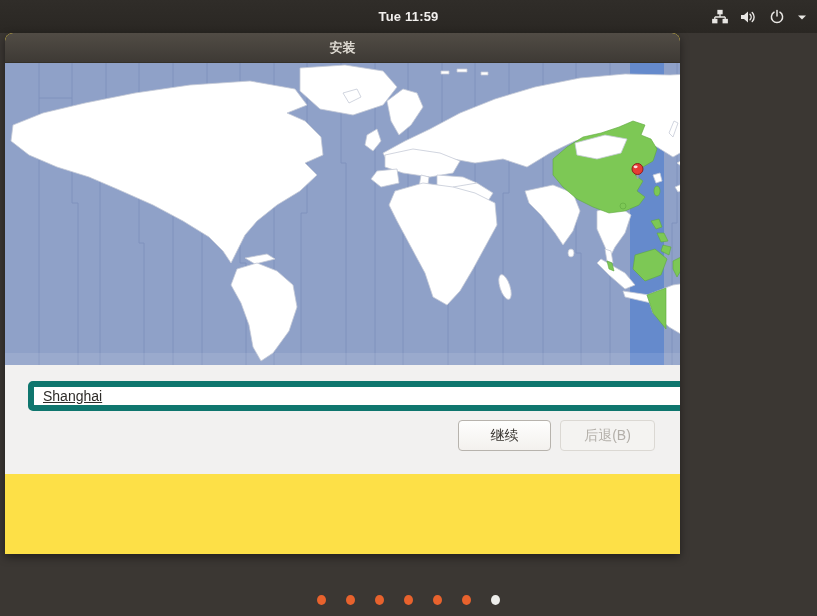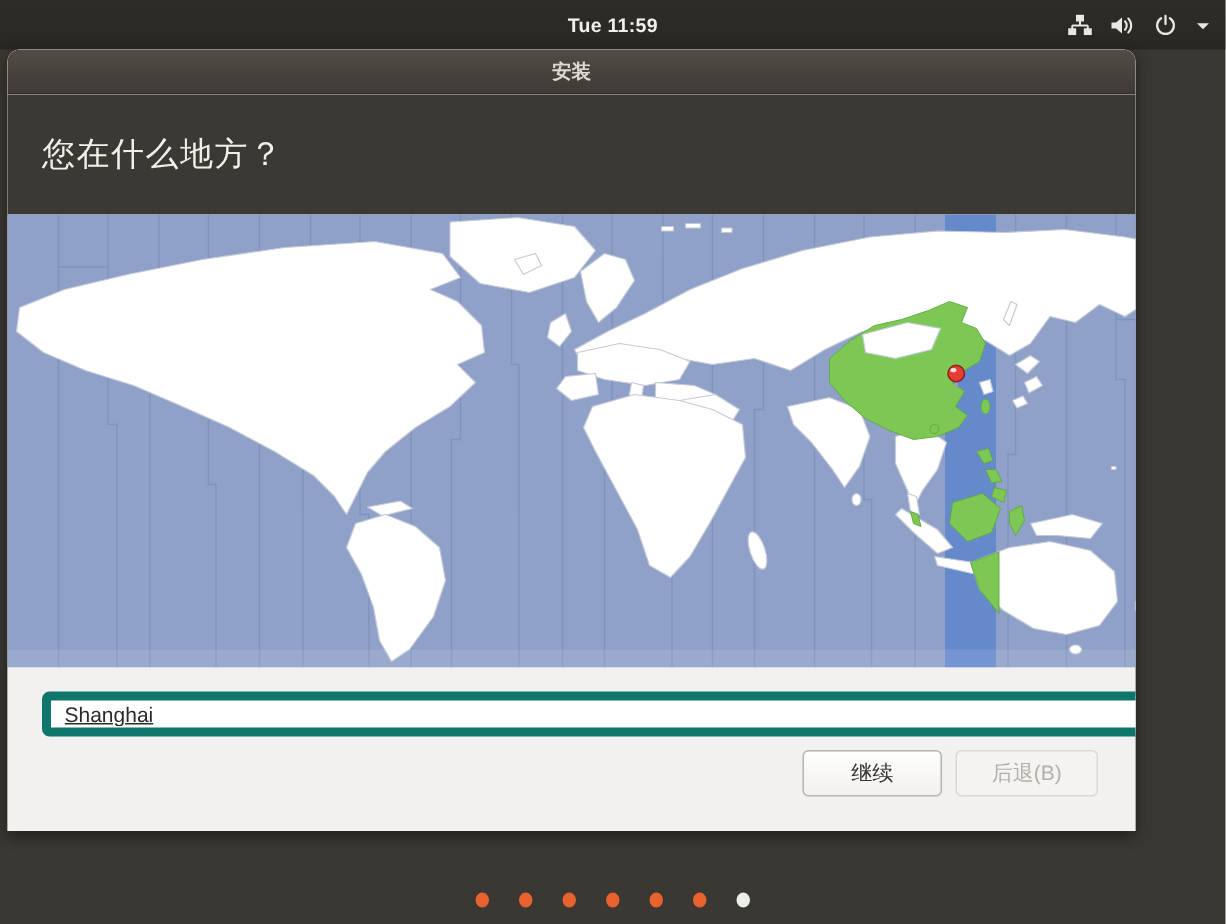--- a/index.html
+++ b/index.html
@@ -20,24 +20,24 @@
     display:flex;align-items:center;justify-content:center;
   }
   .clock{color:#f2f0ee;font-size:13px;font-weight:bold;letter-spacing:.2px;}
   .panel-icons{
     position:absolute;right:10px;top:0;height:33px;
     display:flex;align-items:center;gap:12px;
   }
   .panel-icons svg{display:block;}
   
   .window{
-    position:absolute;left:5px;top:33px;width:752px;height:521px;
+    position:absolute;left:5px;top:33px;width:675px;height:521px;
     border-radius:8px 8px 0 0;overflow:hidden;
     box-shadow:0 3px 10px rgba(0,0,0,.45);
-    background:#ffffff;
+    background:#fde047;
   }
   .titlebar{
     height:30px;background:linear-gradient(#514c45,#3e3a35);
     border-bottom:1px solid #343028;
     display:flex;align-items:center;justify-content:center;
     border-radius:8px 8px 0 0;
   }
   .titlebar-label{color:#dedad2;font-size:13px;font-weight:bold;}
   .heading-area{height:80px;background:#3c3833;display:flex;align-items:center;}
   .page-heading{
@@ -111,23 +111,20 @@
       </svg>
     </span>
   </div>
 </div>
 
 <div class="window">
   <div class="titlebar">
     <span class="titlebar-label">安装</span>
   </div>
 
-  <div class="heading-area">
-    <h1 class="page-heading">您在什么地方？</h1>
-  </div>
 
   <div class="map-wrap">
     <svg width="807" height="302" viewBox="0 0 807 302">
 
       <rect x="0" y="0" width="807" height="302" fill="var(--map-ocean)"></rect>
 
       <path fill="none" stroke="var(--map-tzline)" stroke-width="1" opacity="0.85" d="
         M34 0 V302 M67 0 V140 h6 V302 M101 0 V90 h-6 V302 M134 0 V180 h5 V302
         M168 0 V302 M202 0 V120 h-5 V302 M235 0 V200 h6 V302 M269 0 V302
         M302 0 V150 h-6 V302 M336 0 V100 h5 V302 M370 0 V302 M403 0 V170 h-5 V302

